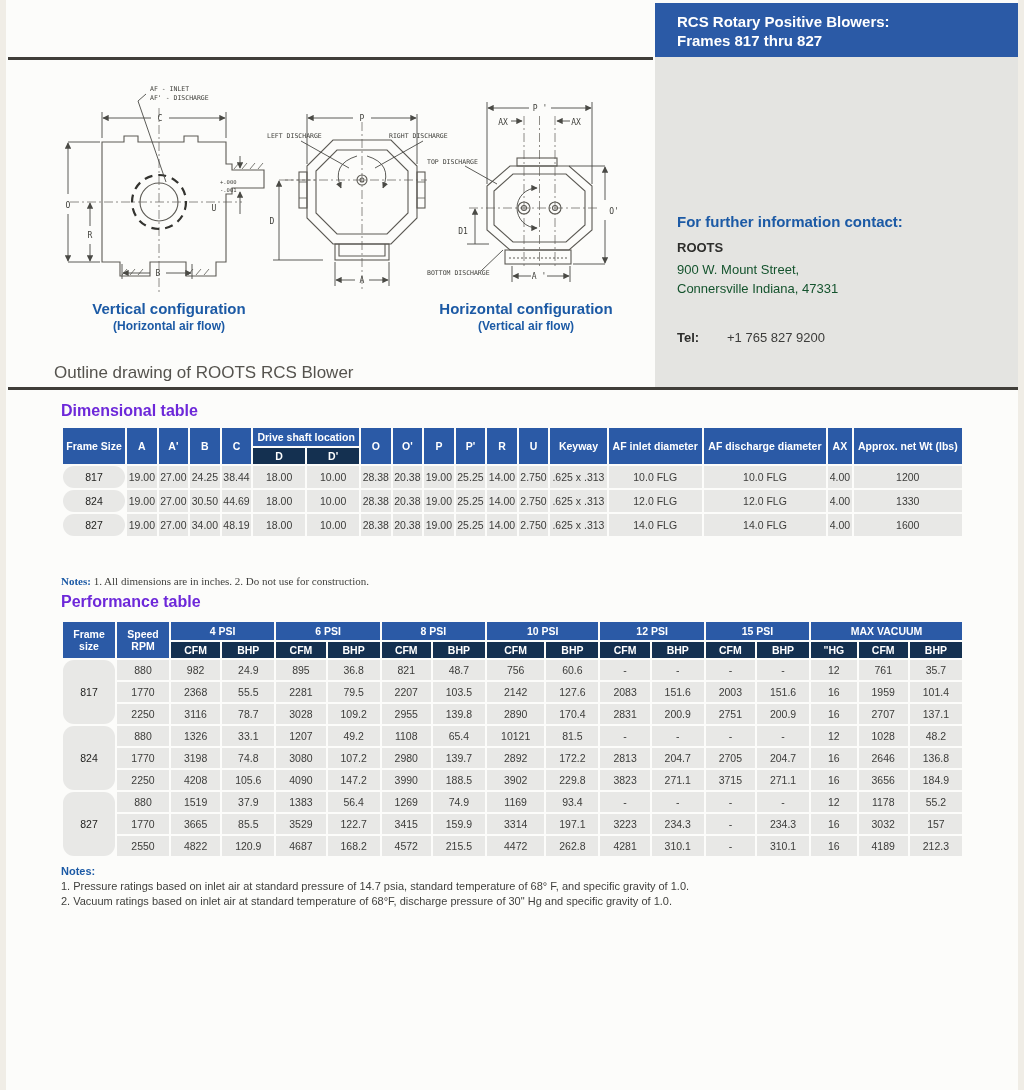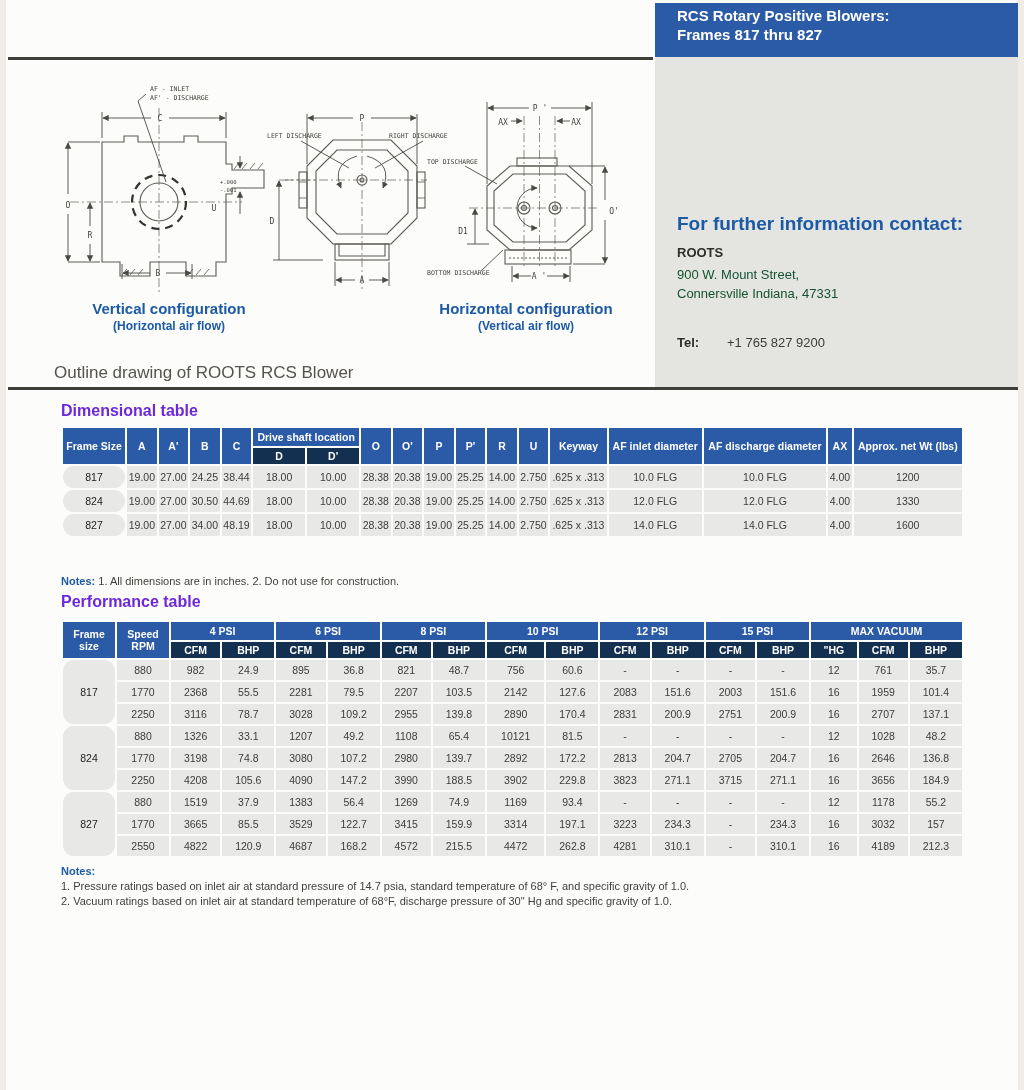--- a/index.html
+++ b/index.html
@@ -1,27 +1,27 @@
 <!DOCTYPE html>
 <html><head>
 <meta charset="utf-8">
 <style>
   html,body{margin:0;padding:0;}
   body{width:1024px;height:1090px;background:#f0ede6;font-family:"Liberation Sans",sans-serif;position:relative;}
   .page{position:absolute;left:6px;top:0;width:1012px;height:1090px;background:#fcfcfa;}
 
   
   .banner{position:absolute;left:649px;top:3px;width:363px;height:54px;background:#2b5aa6;color:#fff;
-          padding:3px 0 0 22px;box-sizing:border-box;font-weight:bold;font-size:15px;line-height:19px;}
+          padding:9px 0 0 22px;box-sizing:border-box;font-weight:bold;font-size:15px;line-height:19px;}
   .side-panel{position:absolute;left:649px;top:57px;width:363px;height:331px;background:#e4e4e1;}
   .rule-left{position:absolute;left:2px;top:57px;width:645px;height:3px;background:#403e39;}
   .rule-full{position:absolute;left:2px;top:387px;width:1010px;height:3px;background:#403e39;}
 
   .contact{position:absolute;left:22px;top:156px;width:320px;}
-  .contact .head{color:#1c5aa5;font-weight:bold;font-size:19px;margin-bottom:10px;}
+  .contact .head{color:#1c5aa5;font-weight:bold;font-size:15px;margin-bottom:10px;}
   .contact .company{color:#2e2e2c;font-weight:bold;font-size:13px;margin-bottom:5px;}
   .contact .addr{color:#14532d;font-size:13px;line-height:19px;}
   .contact .row{display:flex;margin-top:6px;font-size:13px;color:#3c3c3a;}
   .contact .row .lab{font-weight:bold;width:50px;color:#2e2e2c;}
   .contact .spacer{height:26px;}
 
   
   svg{position:absolute;overflow:visible;}
   .ln{fill:none;stroke:#5c5a54;stroke-width:1.1;}
   .cl{fill:none;stroke:#72706a;stroke-width:0.8;stroke-dasharray:9 3 2 3;}
@@ -44,21 +44,21 @@
   table{border-collapse:separate;border-spacing:2px;table-layout:auto;}
   .dim-table{position:absolute;left:55px;top:426px;width:903px;}
   .perf-table{position:absolute;left:55px;top:620px;width:903px;}
   th{background:#2b5aa6;color:#fff;font-size:10.5px;font-weight:bold;text-align:center;
      vertical-align:middle;padding:3px 2px;line-height:12px;}
   th.sub{background:#143050;padding:2px;}
   td{background:#e8e8e6;color:#3c3c3a;font-size:10.5px;text-align:center;padding:4px 1px;white-space:nowrap;}
   .dim-table td{padding:5px 1px;}
   td.frame{font-weight:normal;color:#1e1e1c;border-radius:11px;}
 
-  .notes-inline{position:absolute;left:55px;top:564px;font-size:11px;color:#3f3f3c;}
+  .notes-inline{position:absolute;left:55px;top:564px;font-size:11px;color:#3f3f3c;font-family:Liberation Serif, serif;}
   .notes-inline b{color:#1c5aa5;}
   .notes-block{position:absolute;left:55px;top:864px;font-size:11px;color:#3f3f3c;line-height:15px;}
   .notes-block .nt{color:#1c5aa5;font-weight:bold;}
 </style>
 </head>
 <body>
 
 <div class="page">
 
   <div class="banner">

